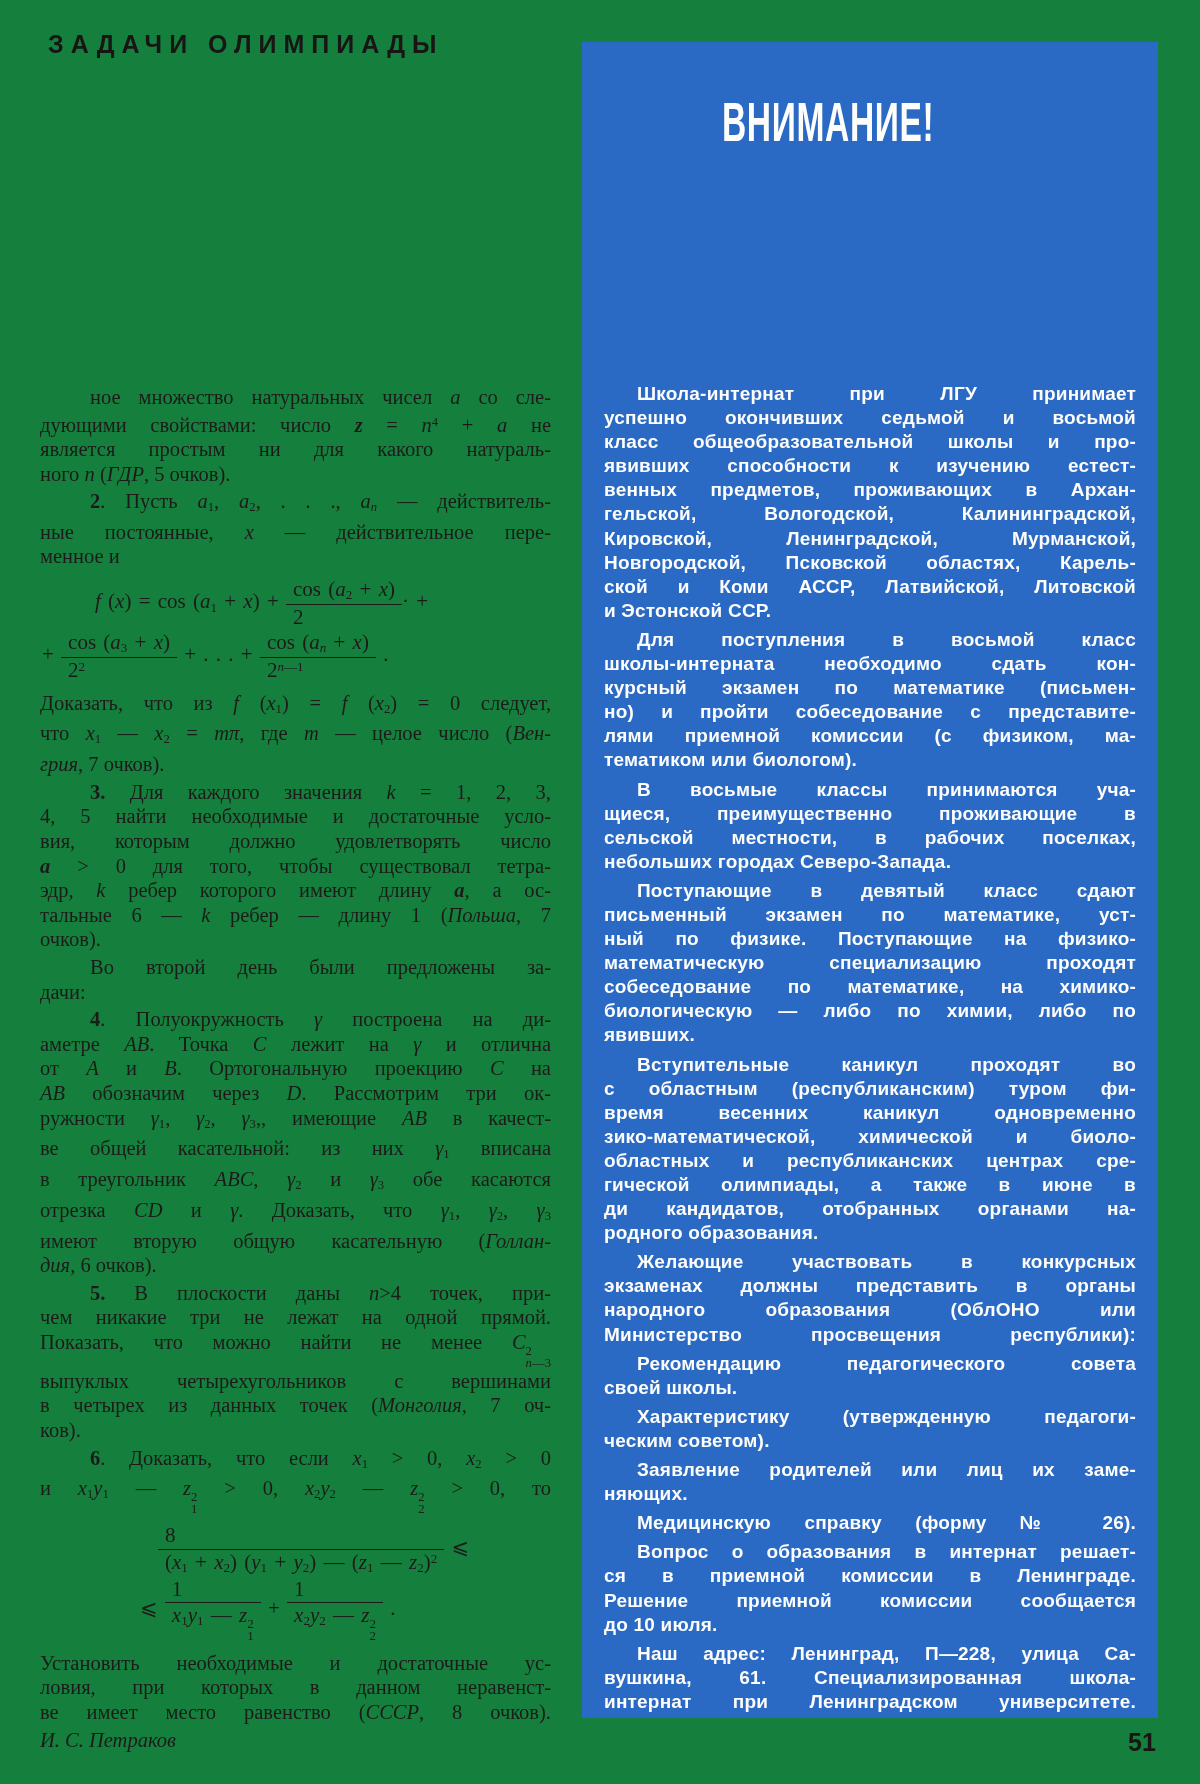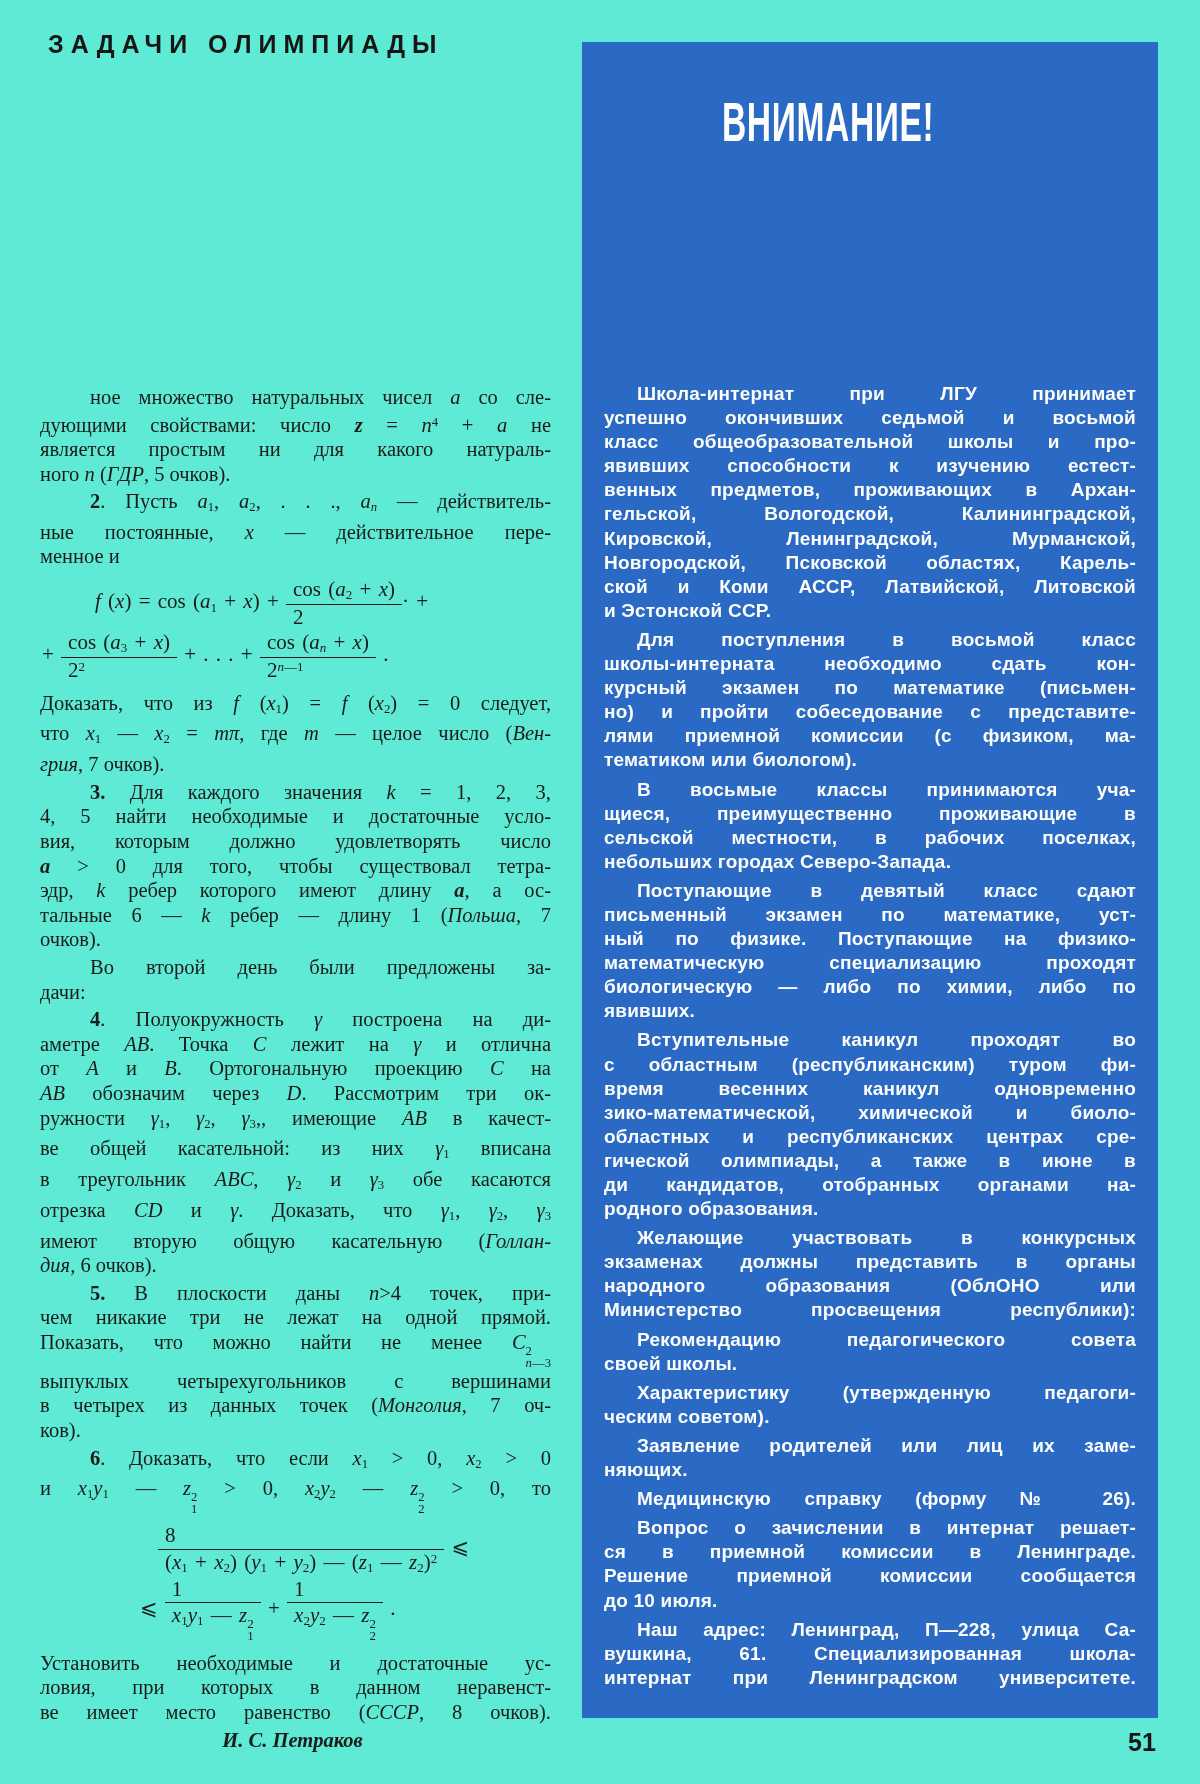--- a/index.html
+++ b/index.html
@@ -1,18 +1,18 @@
 <!DOCTYPE html>
 <html><head>
 <meta charset="utf-8">
 <style>
   html,body { margin:0; padding:0; background:#d9d8d4; }
   .page {
     position:relative; width:1200px; height:1784px;
-    background:#5eead4; color:#1c1b19;
+    background:#15803d; color:#1c1b19;
     font-family:"Liberation Serif", serif;
     overflow:hidden;
   }
   .title {
     position:absolute; left:48px; top:30px;
     font-family:"Liberation Sans", sans-serif;
     font-weight:bold; font-size:25px; letter-spacing:7px;
     color:#171614;
   }
   .left-col {
@@ -30,21 +30,21 @@
   .ss sup, .ss sub { font-size:1em; vertical-align:baseline; display:block; }
   .formula { margin:9px 0 8px 0; font-size:21px; word-spacing:2px; }
   .fline { margin:2px 0; }
   .fline.f1a { margin-left:55px; }
   .fline.f1b { margin-left:2px; }
   .fline.f2a { margin-left:118px; }
   .fline.f2b { margin-left:100px; }
   .frac { display:inline-block; vertical-align:middle; text-align:left; line-height:1.12; }
   .frac .num { display:block; padding:0 7px 1px 7px; }
   .frac .den { display:block; border-top:1.6px solid #1c1b19; padding:1px 7px 0 7px; }
-  .author { text-align:center; margin:4px 6px 3px 0; font-size:20.5px;font-weight:bold; }
+  .author { text-align:left; margin:4px 6px 3px 0; font-size:20.5px; }
   .notice {
     position:absolute; left:582px; top:42px; width:576px; height:1676px;
     background:#2b6ac4; color:#fdfdfb;
     font-family:"Liberation Sans", sans-serif; font-weight:bold;
   }
   .notice-title {
     margin:52px 0 0 140px; font-size:56px; line-height:1;
     transform:scaleX(0.6); transform-origin:left center;
     white-space:nowrap; letter-spacing:1px;
   }
@@ -179,20 +179,21 @@
           <div class="jline">В восьмые классы принимаются уча-</div>
           <div class="jline">щиеся, преимущественно проживающие в</div>
           <div class="jline">сельской местности, в рабочих поселках,</div>
           <div class="jline end">небольших городах Северо-Запада.</div>
         </div>
       <div class="para">
           <div class="jline">Поступающие в девятый класс сдают</div>
           <div class="jline">письменный экзамен по математике, уст-</div>
           <div class="jline">ный по физике. Поступающие на физико-</div>
           <div class="jline">математическую специализацию проходят</div>
+          <div class="jline">собеседование по математике, на химико-</div>
           <div class="jline">биологическую — либо по химии, либо по</div>
           <div class="jline end">явивших.</div>
         </div>
       <div class="para">
           <div class="jline">Вступительные каникул проходят во</div>
           <div class="jline">с областным (республиканским) туром фи-</div>
           <div class="jline">время весенних каникул одновременно</div>
           <div class="jline">зико-математической, химической и биоло-</div>
           <div class="jline">областных и республиканских центрах сре-</div>
           <div class="jline">гической олимпиады, а также в июне в</div>
@@ -214,21 +215,21 @@
           <div class="jline end">ческим советом).</div>
         </div>
       <div class="para">
           <div class="jline">Заявление родителей или лиц их заме-</div>
           <div class="jline end">няющих.</div>
         </div>
       <div class="para">
           <div class="jline">Медицинскую справку (форму № 26).</div>
         </div>
       <div class="para">
-          <div class="jline">Вопрос о зачислении в интернат решает-</div>
+          <div class="jline">Вопрос о образования в интернат решает-</div>
           <div class="jline">ся в приемной комиссии в Ленинграде.</div>
           <div class="jline">Решение приемной комиссии сообщается</div>
           <div class="jline end">до 10 июля.</div>
         </div>
       <div class="para">
           <div class="jline">Наш адрес: Ленинград, П—228, улица Са-</div>
           <div class="jline">вушкина, 61. Специализированная школа-</div>
           <div class="jline">интернат при Ленинградском университете.</div>
         </div>
     </div>

